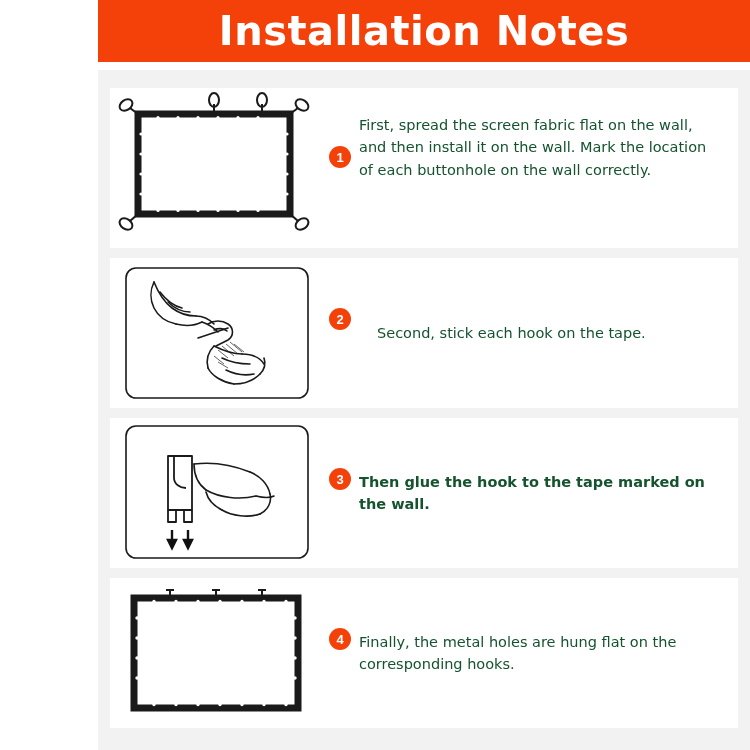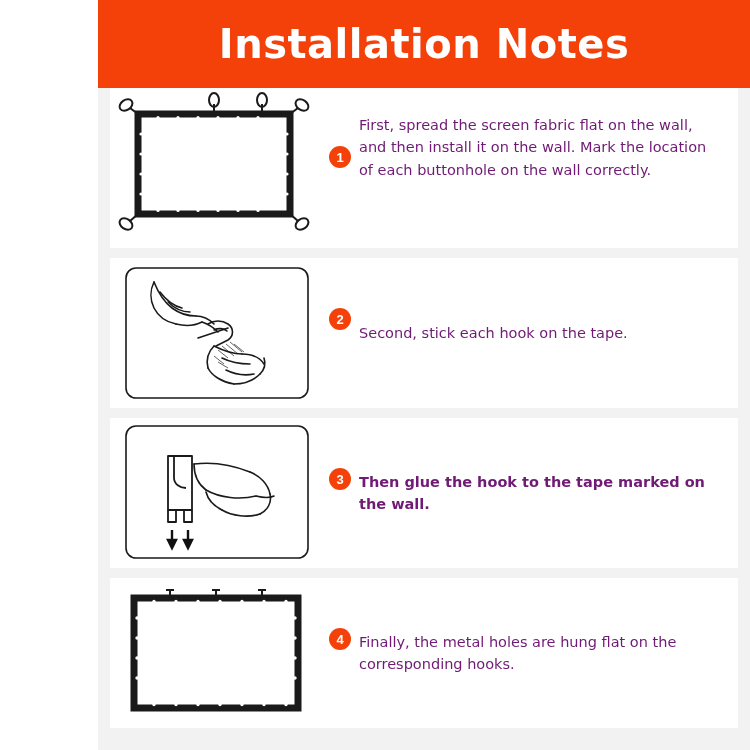--- a/index.html
+++ b/index.html
@@ -19,21 +19,21 @@
     height: 750px;
     background: #ffffff;
     box-sizing: border-box;
   }
   
   .header {
     position: absolute;
     left: 98px;
     top: 0;
     width: 652px;
-    height: 88px;
+    height: 62px;
     background: #f4410a;
     display: flex;
     align-items: center;
     justify-content: center;
   }
   .header-title {
     color: #ffffff;
     font-size: 40px;
     font-weight: bold;
     letter-spacing: 0.5px;
@@ -108,25 +108,25 @@
   .step-1 .num-badge { top: 58px; margin-top: 0; }
   .step-2 .num-badge { top: 50px; margin-top: 0; }
   .step-3 .num-badge { top: 50px; margin-top: 0; }
   .step-4 .num-badge { top: 50px; margin-top: 0; }
 
   .text {
     flex: 1;
     padding-right: 14px;
     font-size: 14.5px;
     line-height: 1.55;
-    color: #701a75;
+    color: #14532d;
     font-family: "DejaVu Sans", sans-serif;
   }
   .step-1 .text { padding-top: 26px; align-self: flex-start; }
-  .step-2 .text { padding-top: 0; }
+  .step-2 .text { padding-top: 0; margin-left: 18px; }
   .step-3 .text { padding-top: 0; font-weight: bold; }
   .step-4 .text { padding-top: 0; }
 
   svg { display: block; }
   .illus svg { position: absolute; left: 0; top: 0; }
 </style>
 </head>
 <body>
 
 <div class="page">

